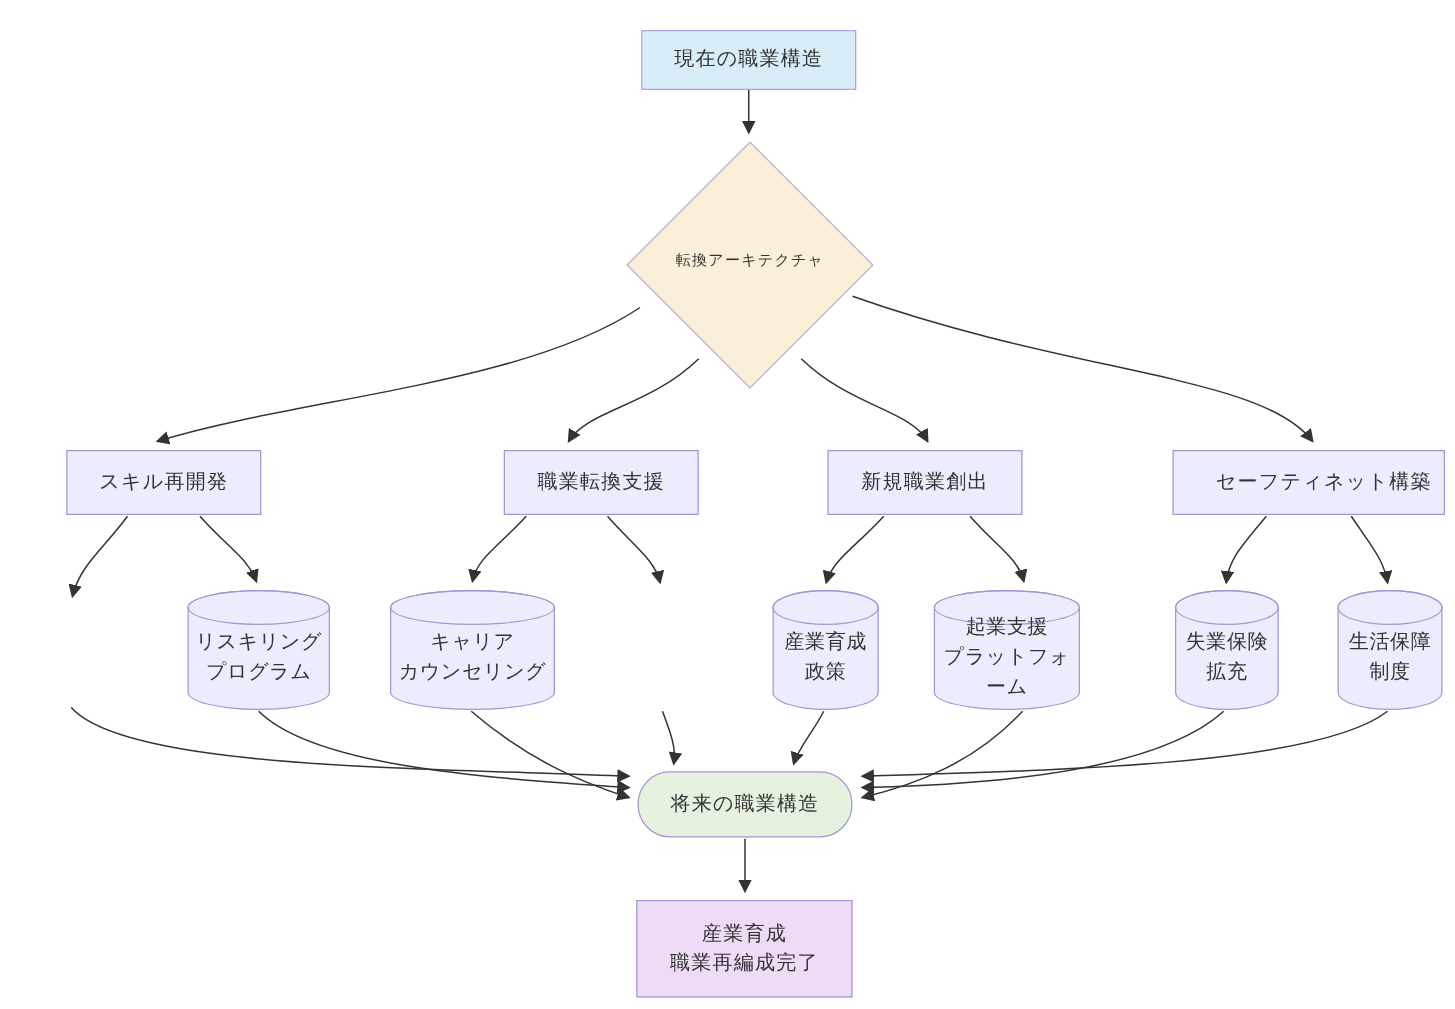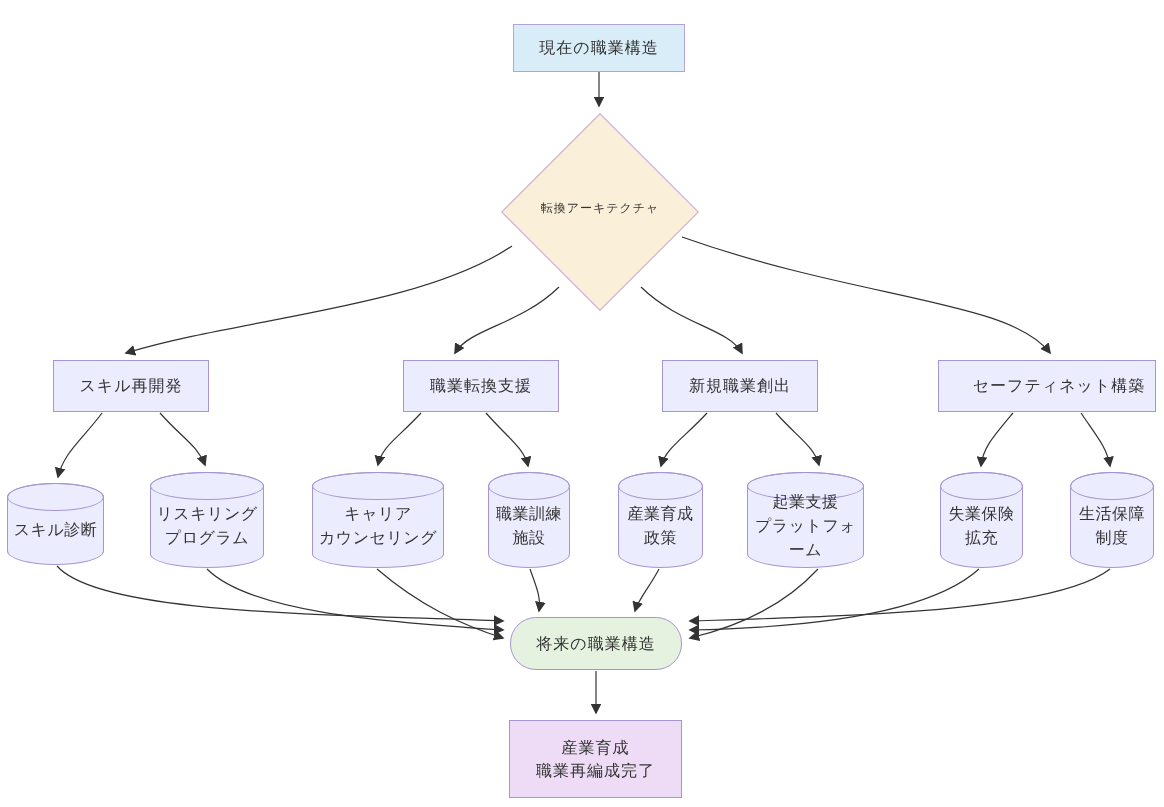--- a/index.html
+++ b/index.html
@@ -99,41 +99,30 @@
   <div class="node rect-node" style="left:375px;top:360px;width:156px;height:52px;margin-left:28px;">
     <div>職業転換支援</div>
   </div>
   <div class="node rect-node" style="left:662px;top:360px;width:156px;height:52px;">
     <div>新規職業創出</div>
   </div>
   <div class="node rect-node" style="left:938px;top:360px;width:218px;height:52px;padding-left:24px;">
     <div>セーフティネット構築</div>
   </div>
 
-  <div class="cyl" style="left:7px;top:483px;width:97px;height:82px;">
-    <div class="cyl-label">
-      <span>スキル診断</span>
-    </div>
-  </div>
   <div class="cyl" style="left:150px;top:472px;width:114px;height:96px;">
     <div class="cyl-label">
       <span>リスキリング</span>
       <span>プログラム</span>
     </div>
   </div>
   <div class="cyl" style="left:312px;top:472px;width:132px;height:96px;">
     <div class="cyl-label">
       <span>キャリア</span>
       <span>カウンセリング</span>
-    </div>
-  </div>
-  <div class="cyl" style="left:488px;top:472px;width:82px;height:96px;">
-    <div class="cyl-label">
-      <span>職業訓練</span>
-      <span>施設</span>
     </div>
   </div>
   <div class="cyl" style="left:618px;top:472px;width:85px;height:96px;">
     <div class="cyl-label">
       <span>産業育成</span>
       <span>政策</span>
     </div>
   </div>
   <div class="cyl" style="left:747px;top:472px;width:117px;height:96px;">
     <div class="cyl-label">

